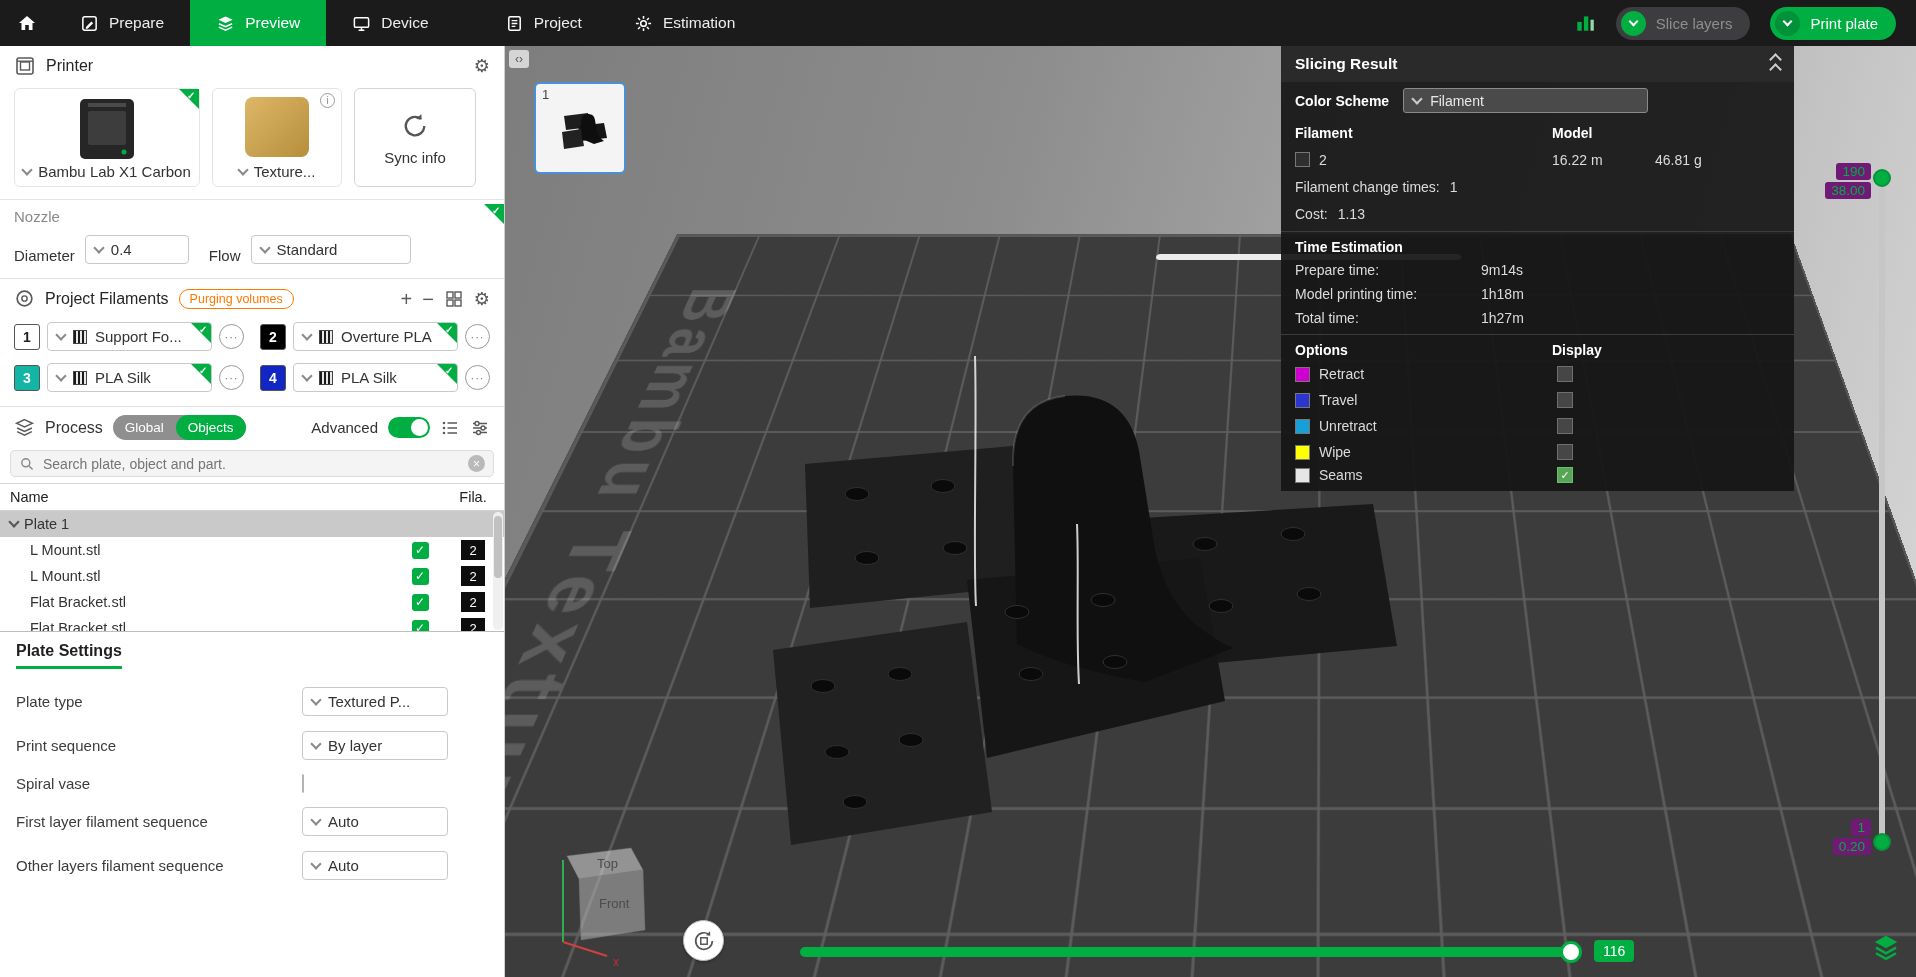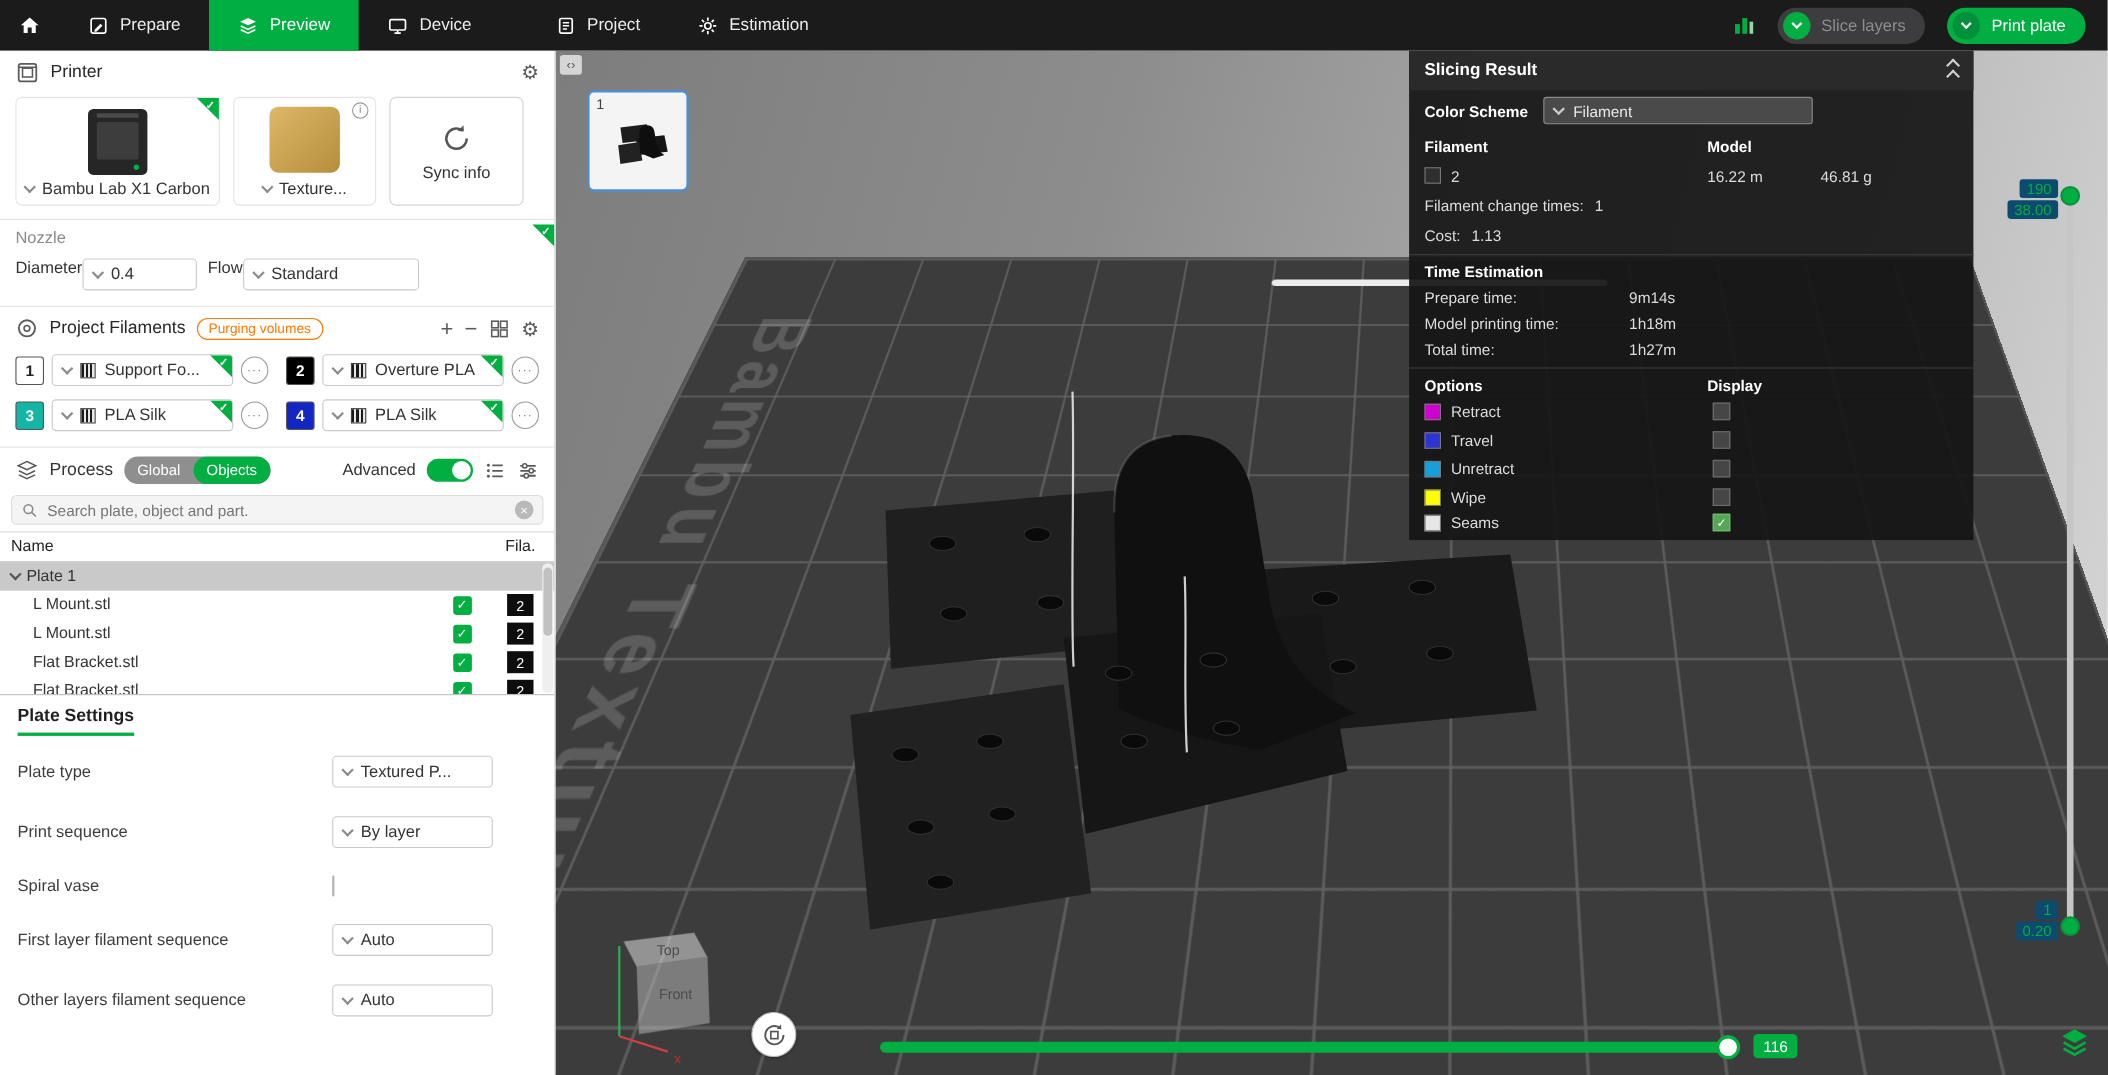--- a/index.html
+++ b/index.html
@@ -35,21 +35,21 @@
 .card.plate{width:130px}
 .card.sync{width:122px;border:1px solid #d4d4d4;justify-content:center;gap:8px}
 .sel-inline{display:flex;align-items:center;gap:7px;font-size:15px;color:#333;white-space:nowrap}
 .goldplate{width:64px;height:60px;border-radius:8px;background:linear-gradient(135deg,#ddb868,#b68e3c)}
 .info-c{position:absolute;top:4px;right:6px;width:15px;height:15px;border:1px solid #9a9a9a;border-radius:50%;color:#8a8a8a;font-size:10px;display:flex;align-items:center;justify-content:center}
 .corner{position:absolute;top:0;right:0;width:0;height:0;border-top:20px solid #00AE42;border-left:20px solid transparent}
 .corner::after{content:"✓";position:absolute;top:-19px;left:-12px;color:#fff;font-size:10px;font-weight:bold}
 .nozzle{position:relative;padding:8px 14px 14px 14px}
 .nozzle .corner{top:4px}
 .nz-title{color:#8a8a8a;font-size:15px;margin-bottom:10px}
-.nz-row{display:flex;align-items:flex-start;}
+.nz-row{display:flex;align-items:flex-end;gap:10px}
 .sel{position:relative;display:flex;align-items:center;gap:8px;border:1px solid #c9c9c9;border-radius:4px;height:29px;padding:0 9px;background:#fff;font-size:15px;color:#333;cursor:pointer;white-space:nowrap;overflow:hidden}
 .badge-purge{border:1px solid #ff7800;color:#ff7800;border-radius:11px;font-size:12.5px;padding:2px 10px;cursor:pointer}
 .filgrid{display:grid;grid-template-columns:1fr 1fr;gap:12px 16px;padding:4px 14px 14px 14px}
 .fil-row{display:flex;align-items:center;gap:7px}
 .fil-badge{width:26px;height:26px;border:1px solid #555;border-radius:3px;display:flex;align-items:center;justify-content:center;font-size:14px;font-weight:bold;cursor:pointer}
 .fil-sel{flex:1;min-width:0}
 .spool{width:14px;height:14px;border:1px solid #444;background:repeating-linear-gradient(90deg,#1a1a1a 0 2px,#e8e8e8 2px 4px);flex:0 0 auto}
 .ell-btn{width:25px;height:25px;border:1.5px solid #9a9a9a;border-radius:50%;display:flex;align-items:center;justify-content:center;color:#777;font-size:11px;letter-spacing:1px;cursor:pointer;flex:0 0 auto}
 .proc-h{display:flex;align-items:center;gap:10px;padding:8px 14px}
 .pillseg{display:flex;background:#8f8f8f;border-radius:13px;height:25px;overflow:hidden}
@@ -67,21 +67,21 @@
 .trow .c-fila{width:62px;display:flex;justify-content:center}
 .trow.head{height:27px;border-bottom:1px solid #cfcfcf;color:#222}
 .trow.plate{background:#c9c9c9}
 .trow.item .c-name{padding-left:30px}
 .chk-g{width:17px;height:17px;background:#00AE42;border-radius:3px;color:#fff;font-size:12px;display:flex;align-items:center;justify-content:center;cursor:pointer}
 .fila-b{width:24px;height:20px;background:#0d0d0d;color:#fff;font-size:13px;display:flex;align-items:center;justify-content:center;cursor:pointer}
 .scrollv{position:absolute;right:1px;top:28px;width:10px;height:118px;background:#efefef;border-radius:5px}
 .scrollv .thumb{position:absolute;left:1px;top:4px;width:8px;height:62px;background:#c1c1c1;border-radius:4px;cursor:pointer}
 .psettings{padding:10px 16px;border-top:1px solid #bdbdbd}
 .ps-title{display:inline-block;font-size:16px;font-weight:bold;color:#1f1f1f;border-bottom:3px solid #00AE42;padding-bottom:6px}
-.ps-grid{margin-top:18px;display:grid;grid-template-columns:286px 1fr;row-gap:26px;align-items:center}
+.ps-grid{margin-top:18px;display:grid;grid-template-columns:286px 1fr;row-gap:15px;align-items:center}
 .ps-label{font-size:15px;color:#3c3c3c;max-width:250px;line-height:1.15}
 .sel.ps{width:146px}
 .cb-plain{width:17px;height:17px;border:1px solid #b3b3b3;border-radius:3px;background:#fff;cursor:pointer}
 
 .viewport{position:absolute;left:505px;top:46px;right:0;bottom:0;overflow:hidden;background:linear-gradient(105deg,#7d7d7d 0%,#8d8d8d 32%,#b4b4b4 68%,#dbdbdb 100%)}
 .scene{position:absolute;inset:0;perspective:1500px;perspective-origin:58% -6%}
 .plate3d{position:absolute;left:172px;top:188px;width:1114px;height:1750px;transform-origin:50% 0;transform:rotateX(55deg);background:#3c3c3c;border:2px solid #565656;background-image:linear-gradient(rgba(96,96,96,.85) 2px,transparent 2px),linear-gradient(90deg,rgba(96,96,96,.85) 2px,transparent 2px);background-size:80px 80px}
 .plate-text{position:absolute;top:70px;left:26px;writing-mode:vertical-rl;font-size:62px;font-weight:bold;letter-spacing:7px;color:rgba(255,255,255,.17);white-space:nowrap}
 .purge{position:absolute;top:26px;left:480px;width:300px;height:8px;background:#ececec;border-radius:4px}
 .models{position:absolute;inset:0;pointer-events:none}
@@ -90,21 +90,21 @@
 .plate-thumb .num{position:absolute;left:6px;top:3px;font-size:13px;color:#444}
 .viewcube{position:absolute;left:40px;top:792px;width:180px;height:135px;z-index:4}
 .rotate-btn{position:absolute;left:178px;top:874px;width:41px;height:41px;border-radius:50%;background:#fff;border:1px solid #bbb;box-shadow:0 1px 3px rgba(0,0,0,.3);display:flex;align-items:center;justify-content:center;cursor:pointer;z-index:5}
 .hslider{position:absolute;left:295px;top:895px;width:778px;height:22px;z-index:5}
 .hslider .track{position:absolute;left:0;top:6px;width:100%;height:10px;border-radius:5px;background:#00AE42;cursor:pointer}
 .hslider .handle{position:absolute;right:-4px;top:0;width:22px;height:22px;border-radius:50%;background:#fff;border:3px solid #00AE42;cursor:pointer}
 .hslider .vbadge{position:absolute;left:calc(100% + 16px);top:-1px;background:#00AE42;color:#fff;border-radius:4px;padding:3px 9px;font-size:14px}
 .vslider{position:absolute;left:1374px;top:131px;width:6px;height:666px;background:#c6c6c6;border-radius:3px;z-index:5}
 .vslider .hnd{position:absolute;left:-6px;width:18px;height:18px;border-radius:50%;background:#00AE42;border:2px solid #07933c;cursor:pointer}
 .vchips{position:absolute;width:80px;display:flex;flex-direction:column;align-items:flex-end;gap:2px}
-.chip{background:#0c4a6e;color:#00AE42;font-size:13.5px;padding:1px 6px;border-radius:3px}
+.chip{background:#701a75;color:#00AE42;font-size:13.5px;padding:1px 6px;border-radius:3px}
 .layers-ic{position:absolute;left:1366px;top:886px;z-index:5;cursor:pointer}
 
 .slicing{position:absolute;left:776px;top:0;width:513px;background:rgba(22,22,22,.93);color:#dcdcdc;font-size:14px;z-index:20}
 .sl-head{height:36px;background:#2a2a2a;display:flex;align-items:center;padding:0 14px;color:#fff;font-size:15.5px;font-weight:bold}
 .sl-head .spacer{flex:1}
 .dchv{display:flex;flex-direction:column;gap:1px;cursor:pointer}
 .dchv i{display:block;width:9px;height:9px;border-left:2px solid #cfcfcf;border-bottom:2px solid #cfcfcf;transform:rotate(135deg)}
 .sl-row{display:flex;align-items:center;padding:0 14px;height:27px;position:relative}
 .sl-row.h36{height:37px}
 .sl-bold{font-weight:bold;color:#fff}

